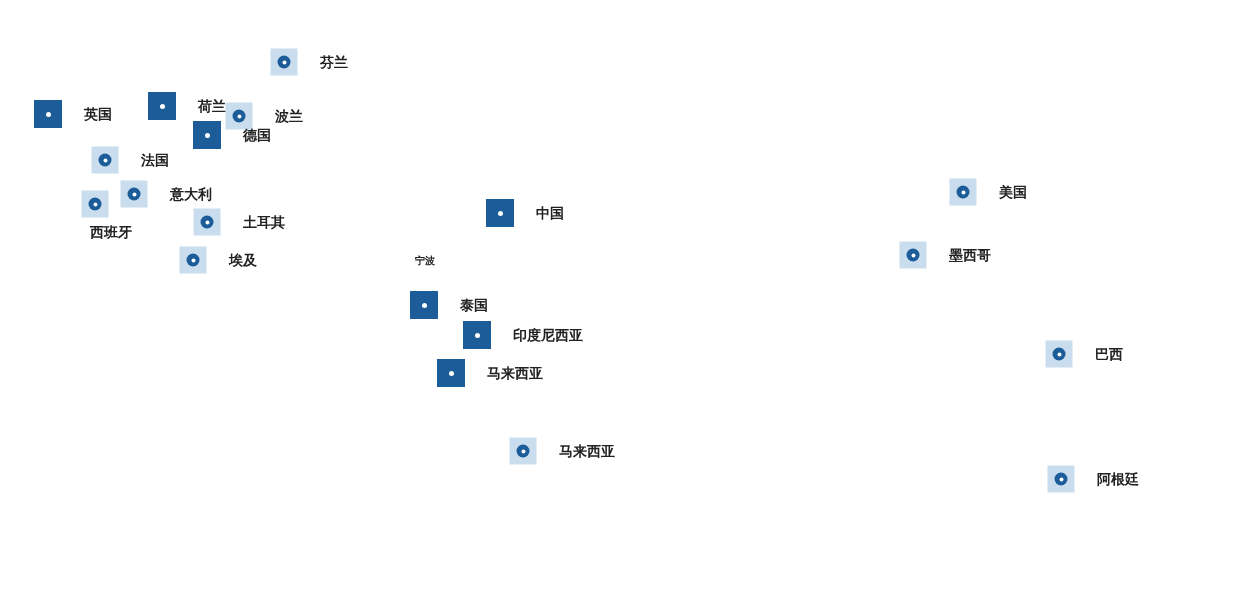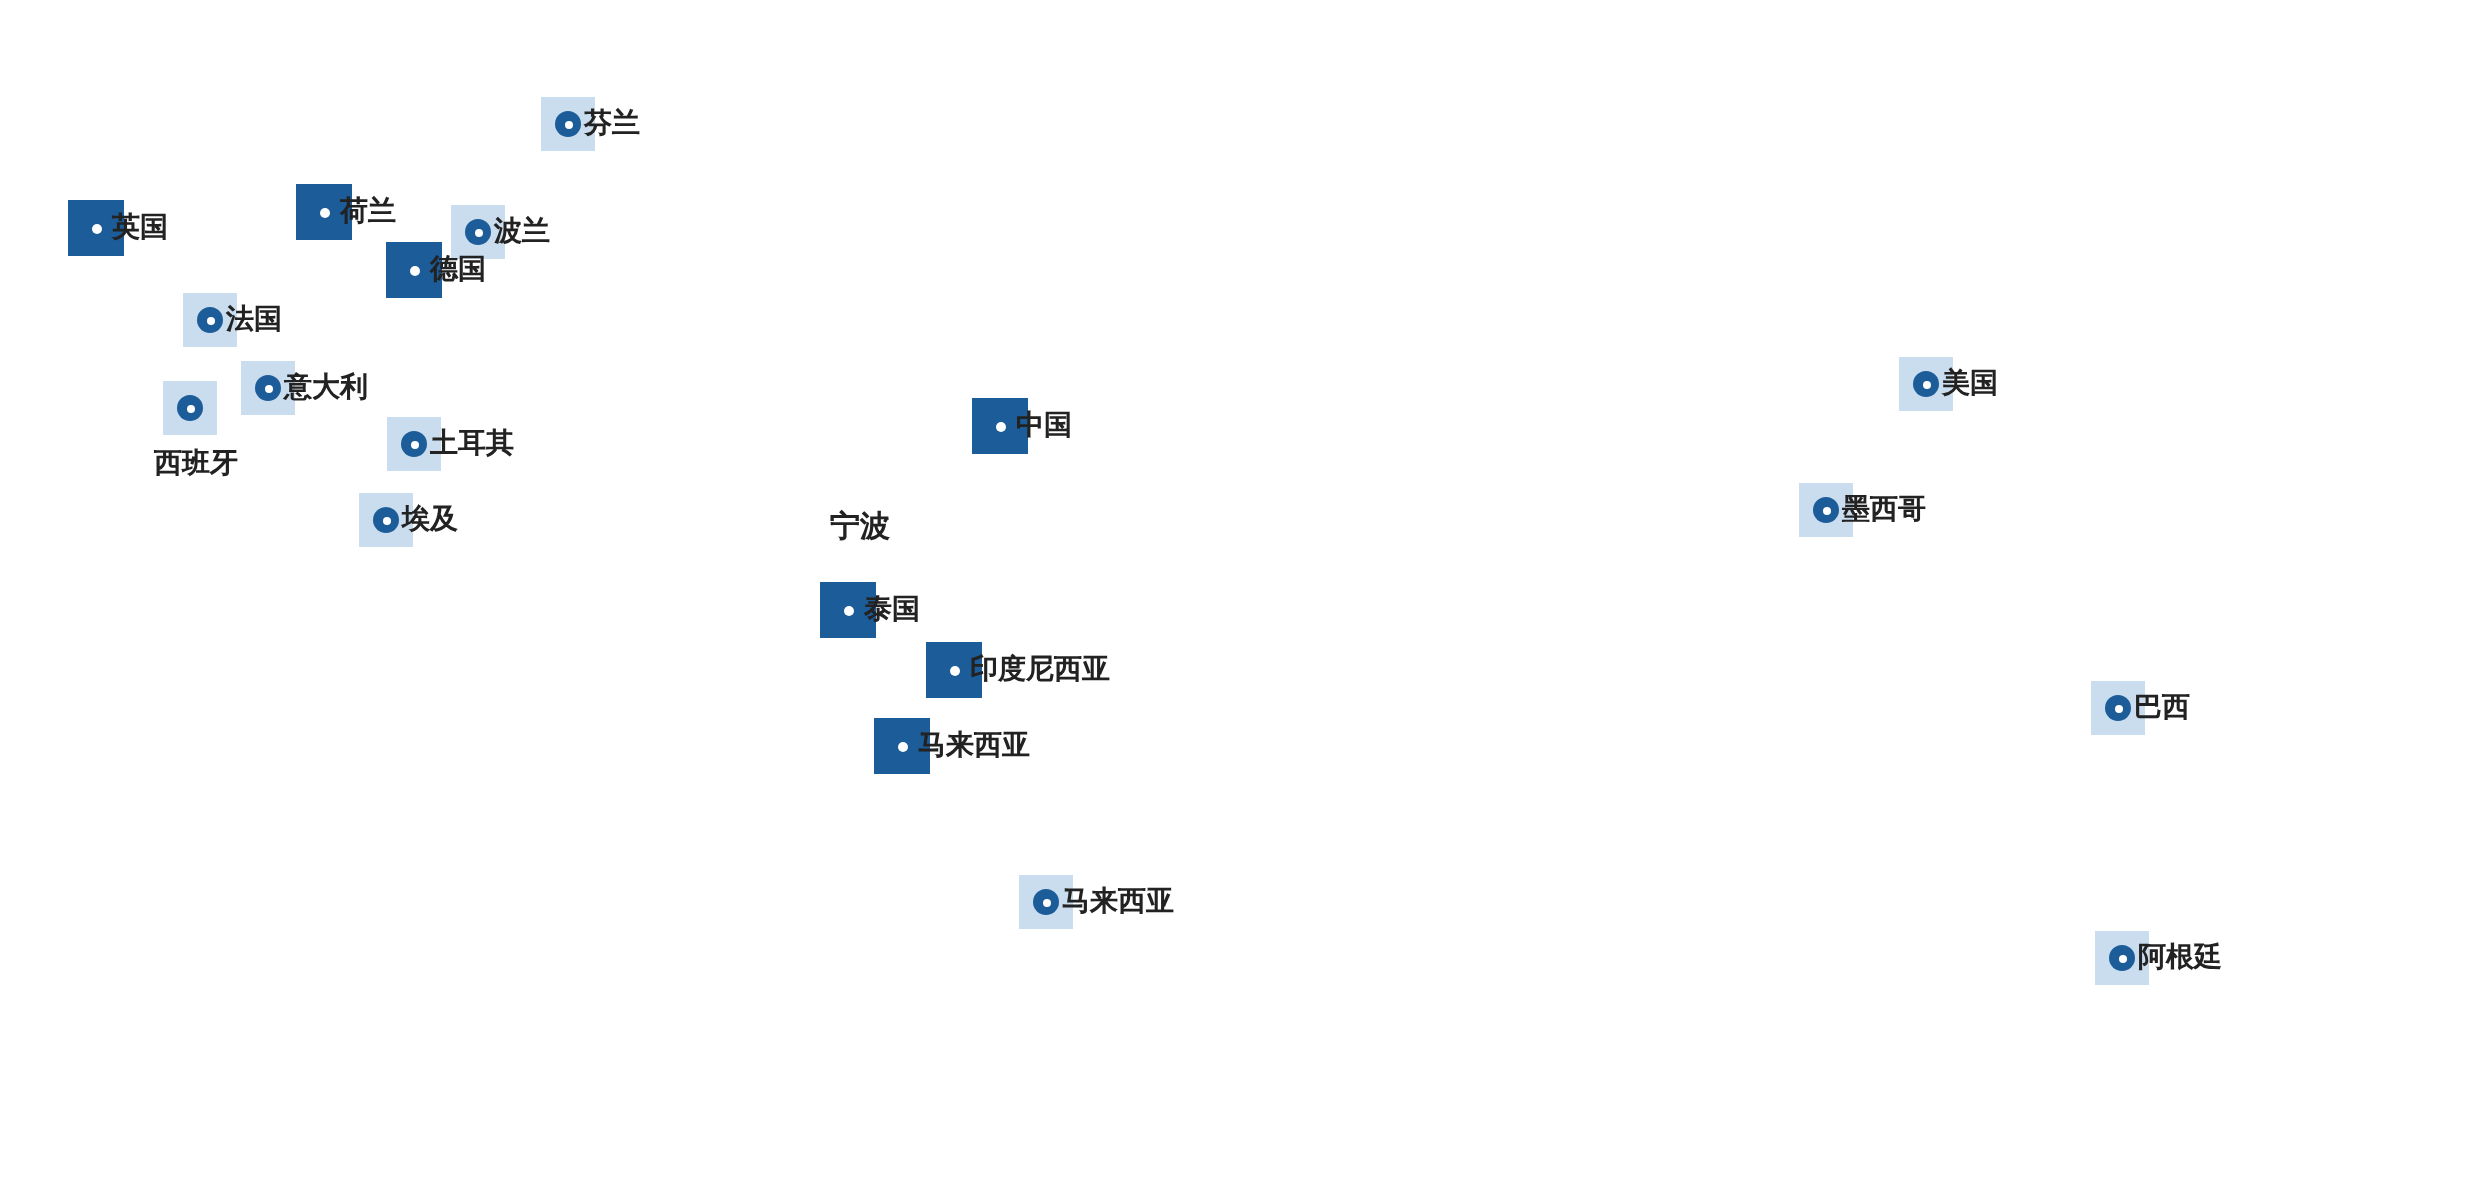--- a/index.html
+++ b/index.html
@@ -62,32 +62,32 @@
   }
   .label {
     position: absolute;
     font-size: 14px;
     font-weight: 600;
     color: var(--label-color, #222222);
     white-space: nowrap;
     line-height: 16px;
   }
   .label.right {
-    left: 8px;
+    left: 36px;
     top: 0;
     transform: translateY(-50%);
   }
   .label.below {
-    left: 3px;
+    left: 16px;
     top: 20px;
     transform: translateX(-50%);
   }
   .city-label {
     position: absolute;
-    font-size: 15px;
+    font-size: 10px;
     font-weight: 700;
     color: var(--label-color, #222222);
     white-space: nowrap;
   }
 </style>
 </head>
 <body>
 
 <div class="canvas" id="map">
   <div class="city-label" id="ningbo-label" style="left: 415px; top: 254px;">宁波</div>

